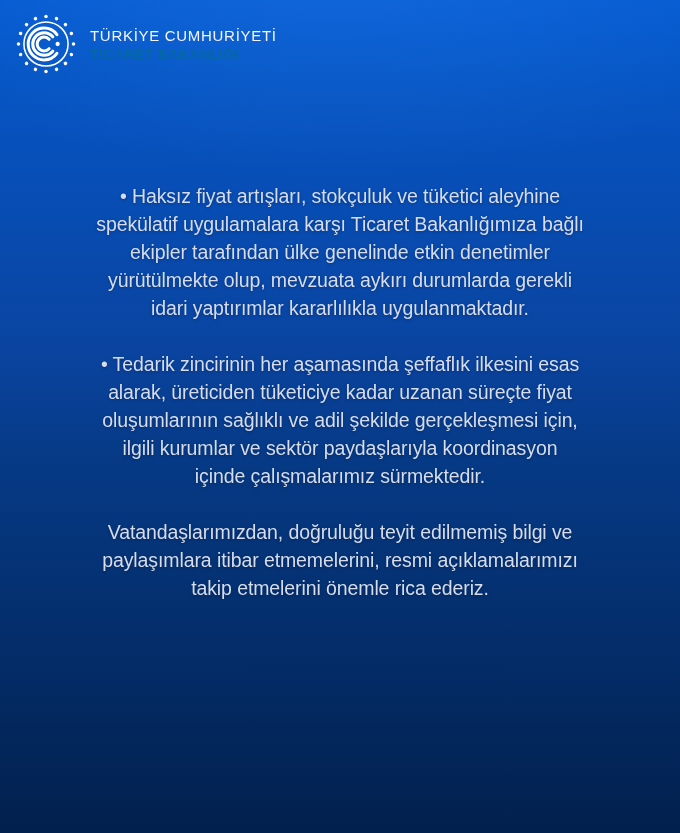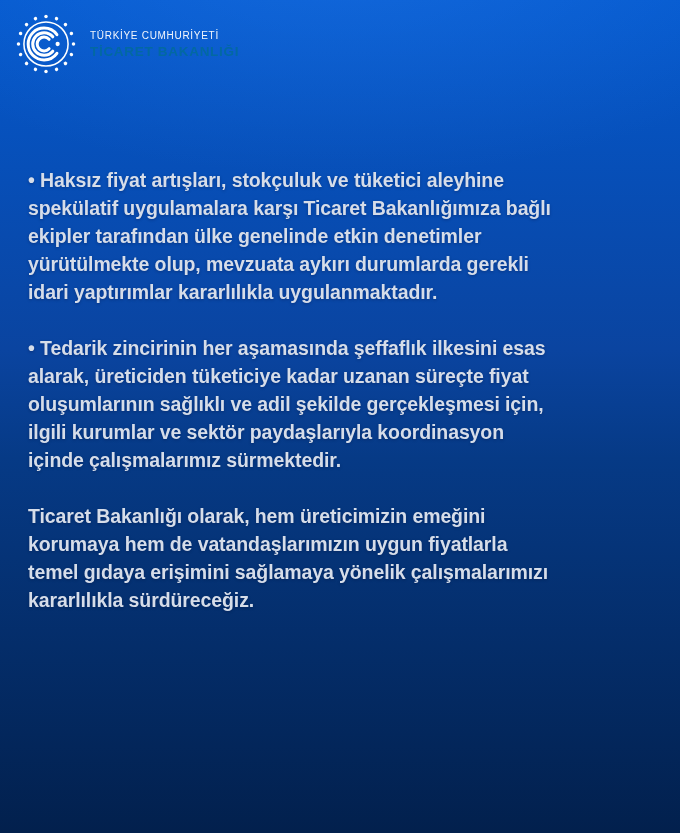--- a/index.html
+++ b/index.html
@@ -26,45 +26,46 @@
     gap: 13px;
     color: #ffffff;
   }
 
   .emblem { width: 62px; height: 62px; display: block; }
   .emblem svg { width: 100%; height: 100%; display: block; }
 
   .org { display: flex; flex-direction: column; justify-content: center; }
 
   .org-line1 {
-    font-size: 10px;
+    font-size: 15px;
     font-weight: 400;
     letter-spacing: 0.7px;
     color: #f2f6fc;
     margin-bottom: 3px;
     white-space: nowrap;
   }
 
   .org-line2 {
     font-size: 13.5px;
     font-weight: 700;
     letter-spacing: 0.7px;
     color: #0369a1;
     white-space: nowrap;
   }
 
   
   .content {
     position: absolute;
-    top: 166px;
+    top: 182px;
     left: 28px;
     right: 28px;
+    text-align: center;
     color: #d6dde9;
     font-size: 19.5px;
-    font-weight: 700;
+    font-weight: 400;
     line-height: 28px;
     letter-spacing: -0.1px;
     text-shadow: 0 1px 3px rgba(0, 10, 45, 0.30);
   }
 
   .content p {
     white-space: pre-line;   
     margin-bottom: 28px;
   }
 
@@ -119,19 +120,18 @@
     <p>• Haksız fiyat artışları, stokçuluk ve tüketici aleyhine
 spekülatif uygulamalara karşı Ticaret Bakanlığımıza bağlı
 ekipler tarafından ülke genelinde etkin denetimler
 yürütülmekte olup, mevzuata aykırı durumlarda gerekli
 idari yaptırımlar kararlılıkla uygulanmaktadır.</p>
     <p>• Tedarik zincirinin her aşamasında şeffaflık ilkesini esas
 alarak, üreticiden tüketiciye kadar uzanan süreçte fiyat
 oluşumlarının sağlıklı ve adil şekilde gerçekleşmesi için,
 ilgili kurumlar ve sektör paydaşlarıyla koordinasyon
 içinde çalışmalarımız sürmektedir.</p>
-    <p>Ticaret Bakanlığı olarak, hem üreticimizin emeğini
-korumaya hem de vatandaşlarımızın uygun fiyatlarla
-temel gıdaya erişimini sağlamaya yönelik çalışmalarımızı
-kararlılıkla sürdüreceğiz.</p>
+    <p>Vatandaşlarımızdan, doğruluğu teyit edilmemiş bilgi ve
+paylaşımlara itibar etmemelerini, resmi açıklamalarımızı
+takip etmelerini önemle rica ederiz.</p>
   </main>
 
 </div>
 
 </body></html>

